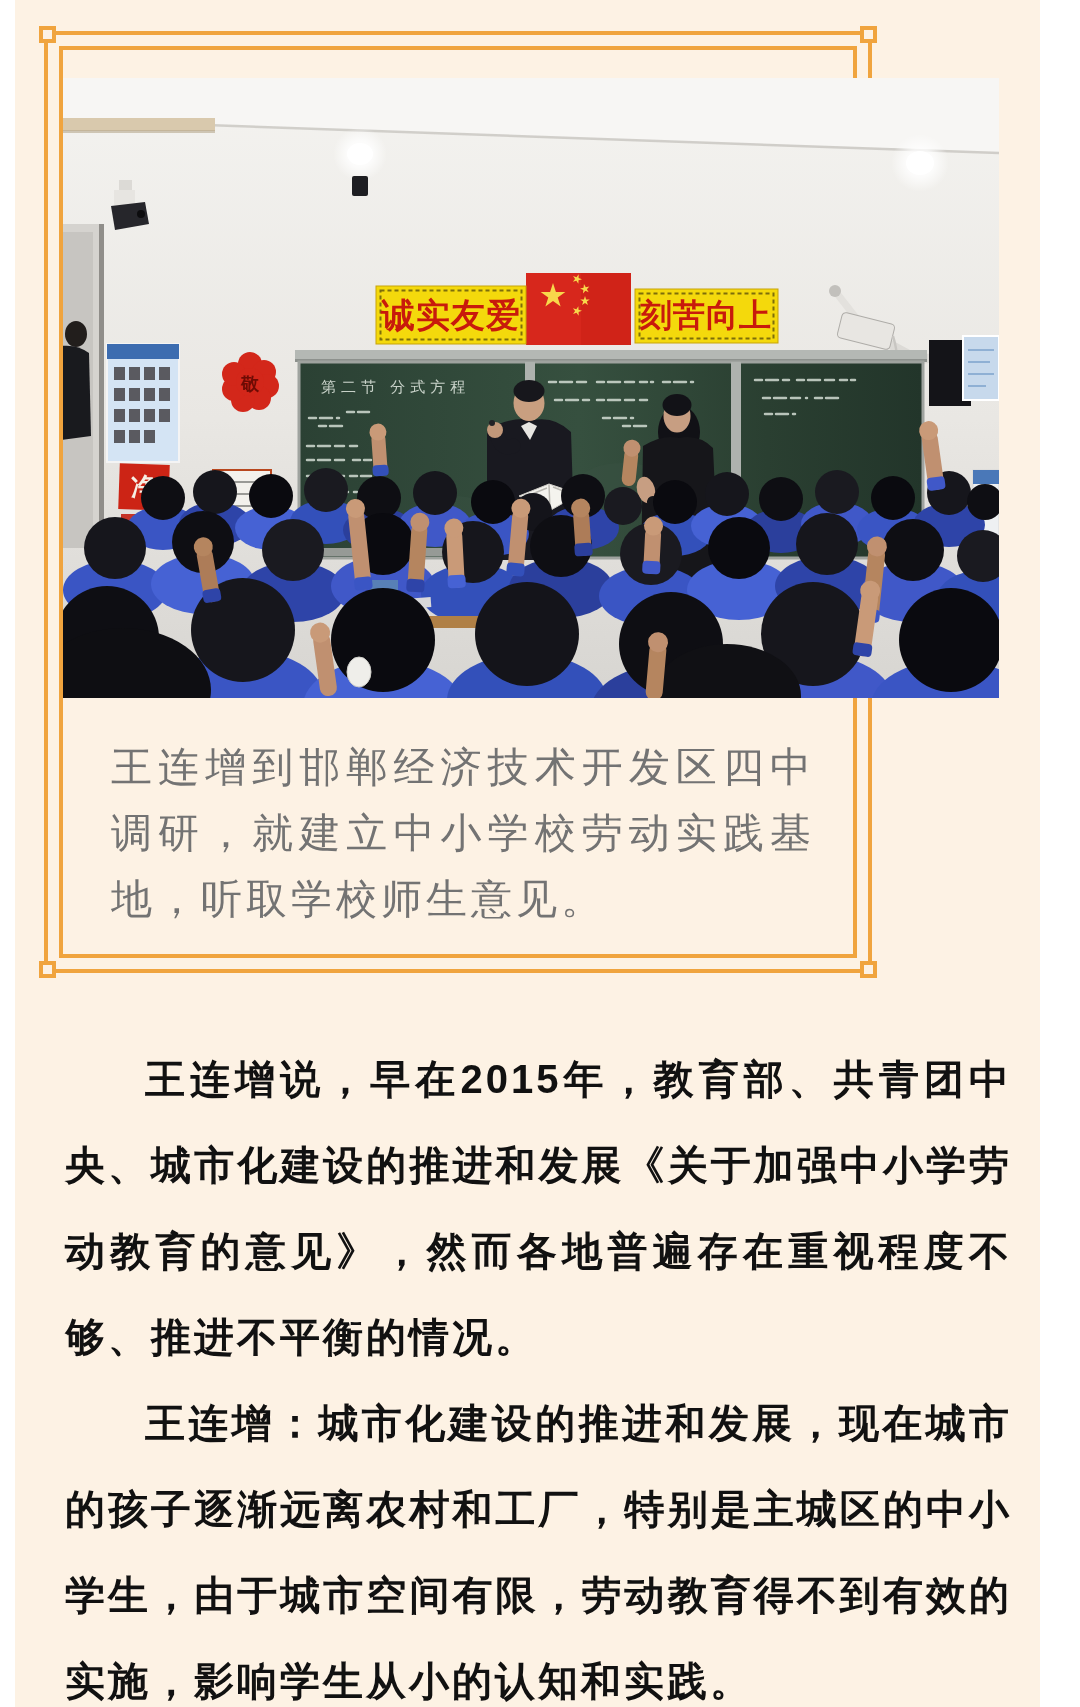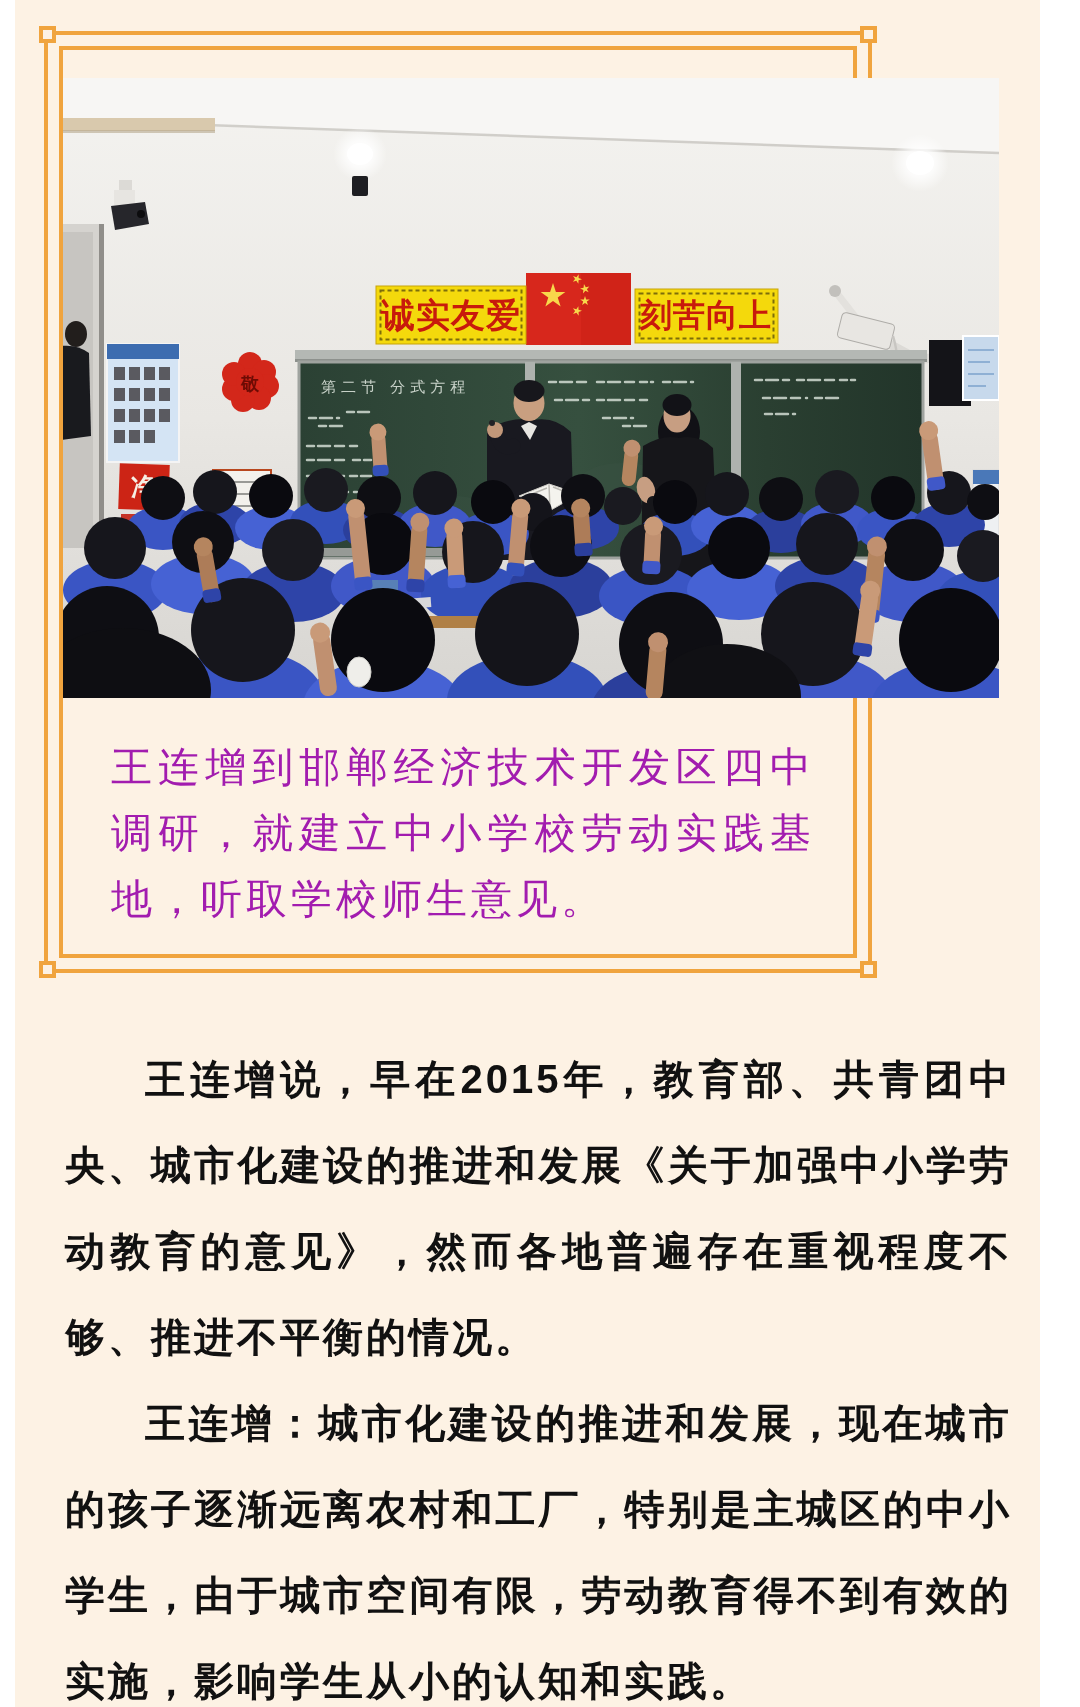--- a/index.html
+++ b/index.html
@@ -8,21 +8,21 @@
   .content{position:absolute;left:15px;top:0;width:1025px;height:1707px;background:#fdf2e4;}
   .frame-outer{position:absolute;left:29px;top:31px;width:828px;height:942px;
         border:4px solid #f0a43e;box-sizing:border-box;}
   .corner{position:absolute;width:17px;height:17px;border:4px solid #f0a43e;
         background:#fdf2e4;box-sizing:border-box;}
   .corner.tl{left:-9px;top:-9px}.corner.tr{right:-9px;top:-9px}
   .corner.bl{left:-9px;bottom:-9px}.corner.br{right:-9px;bottom:-9px}
   .frame-inner{position:absolute;inset:11px;border:4px solid #f0a43e;}
   .photo-wrap{margin:28px auto 0;width:936px;height:620px;overflow:hidden;background:#dddbd7;}
   .caption{margin:36px 38px 0 48px;font-size:41px;line-height:66px;letter-spacing:4px;
-        color:#a21caf;text-align:justify;}
+        color:#737373;text-align:justify;}
   .article{padding:46px 28px 0 50px;font-size:40px;line-height:86px;letter-spacing:3px;
         color:#111111;font-weight:700;text-align:justify;}
   .article p{margin:0;text-indent:2em;}
   svg text{font-family:"Liberation Sans","DejaVu Sans",sans-serif;}
 </style>
 </head>
 <body>
 
 <div class="page">
   <div class="content">

